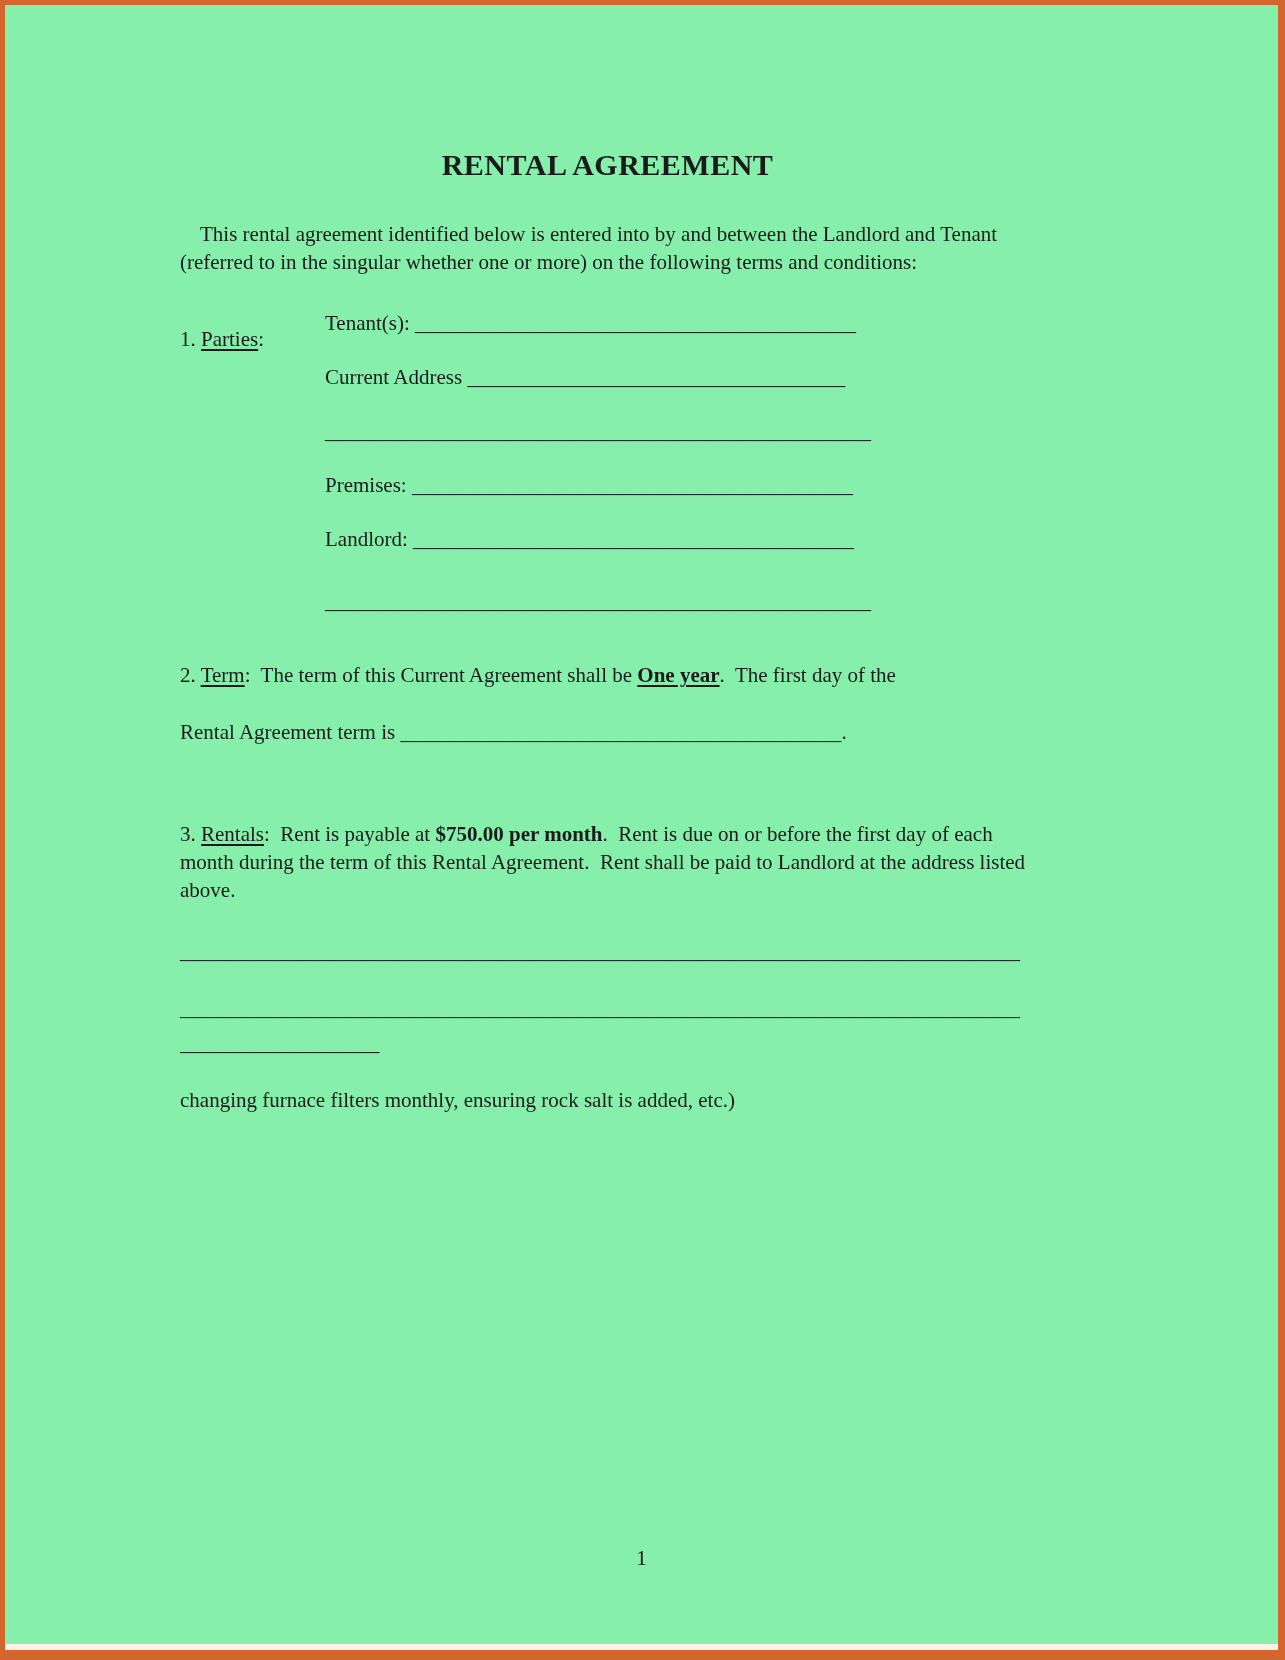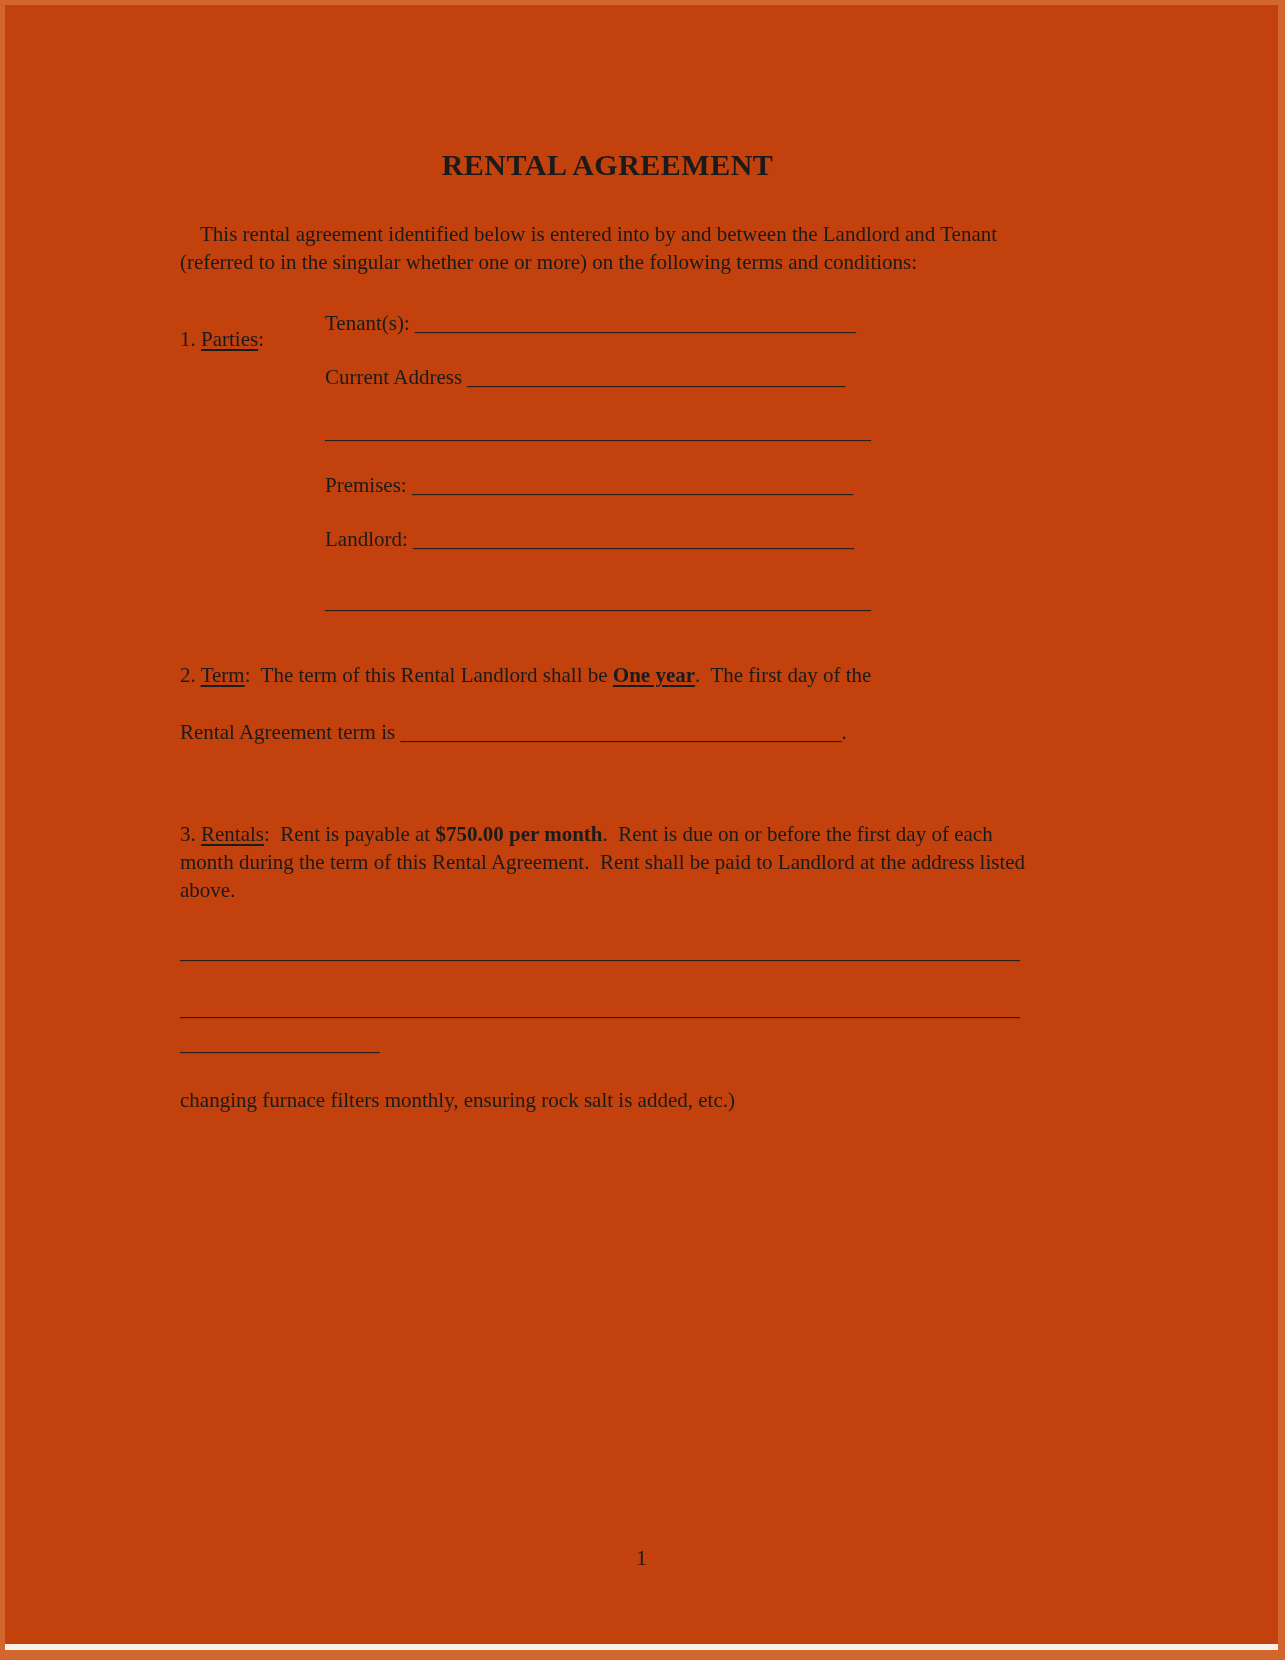--- a/index.html
+++ b/index.html
@@ -7,21 +7,21 @@
   body {
     width: 1285px;
     height: 1660px;
     background: #ffffff;
     font-family: "Liberation Serif", serif;
   }
   .page {
     position: relative;
     width: 1285px;
     height: 1660px;
-    background: #c2410c;
+    background: #86efac;
     border-style: solid;
     border-color: #d2662c;
     border-width: 5px 7px 10px 5px;
     overflow: hidden;
   }
   
   .page::after {
     content: "";
     position: absolute;
     left: 0; right: 0; bottom: 0;
@@ -116,21 +116,21 @@
       </div>
       <div class="s1row">
         <span>Landlord:</span> <span>__________________________________________</span>
       </div>
       <div class="s1row gap">
         <span>____________________________________________________</span>
       </div>
     </div>
 
     <div class="sec2">
-      <p class="pre"><span>2. </span><span class="u">Term</span><span>:  The term of this Rental Landlord shall be </span><span class="b u">One year</span><span>.  The first day of the</span></p>
+      <p class="pre"><span>2. </span><span class="u">Term</span><span>:  The term of this Current Agreement shall be </span><span class="b u">One year</span><span>.  The first day of the</span></p>
       <p class="pre line2"><span>Rental Agreement term is </span><span>__________________________________________</span><span>.</span></p>
     </div>
 
     <p class="sec3 pre"><span>3. </span><span class="u">Rentals</span><span>:  Rent is payable at </span><span class="b">$750.00 per month</span><span>.  Rent is due on or before the first day of each month during the term of this Rental Agreement.  Rent shall be paid to Landlord at the address listed above.</span></p>
 
     <div class="bl bl1">________________________________________________________________________________</div>
     <div class="bl bl2">________________________________________________________________________________</div>
     <div class="bl bl3">___________________</div>
     <p class="note"><br><span>changing furnace filters monthly, ensuring rock salt is added, etc.)</span></p>
 

